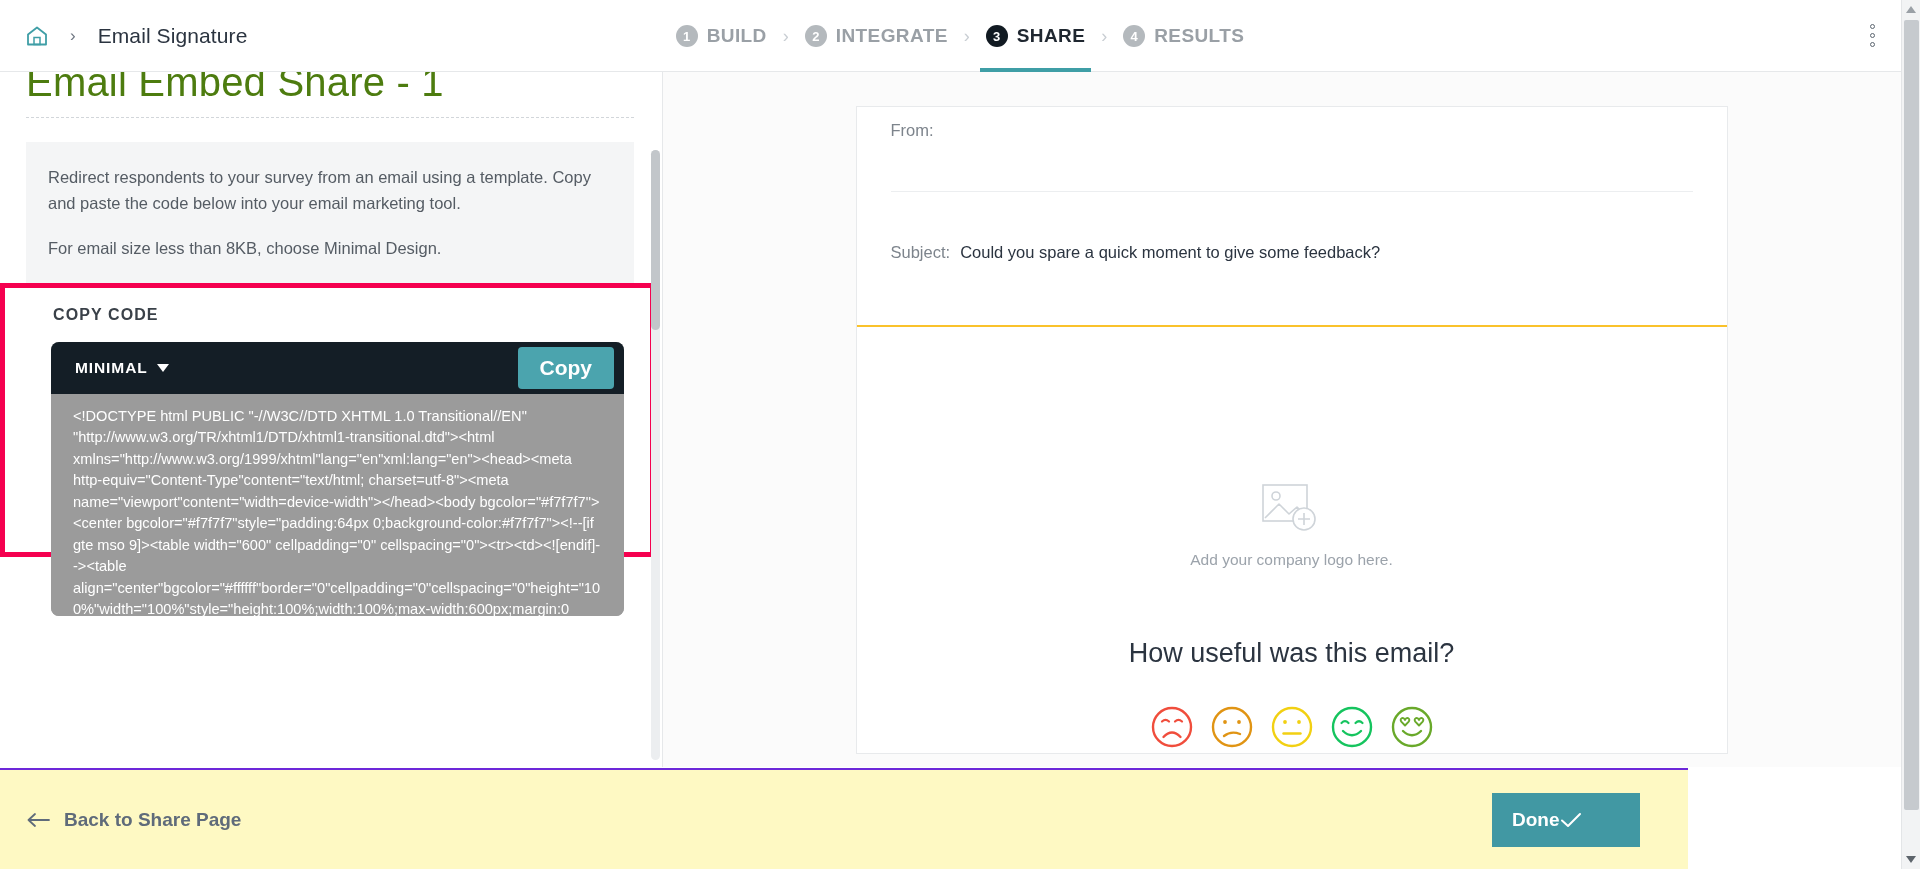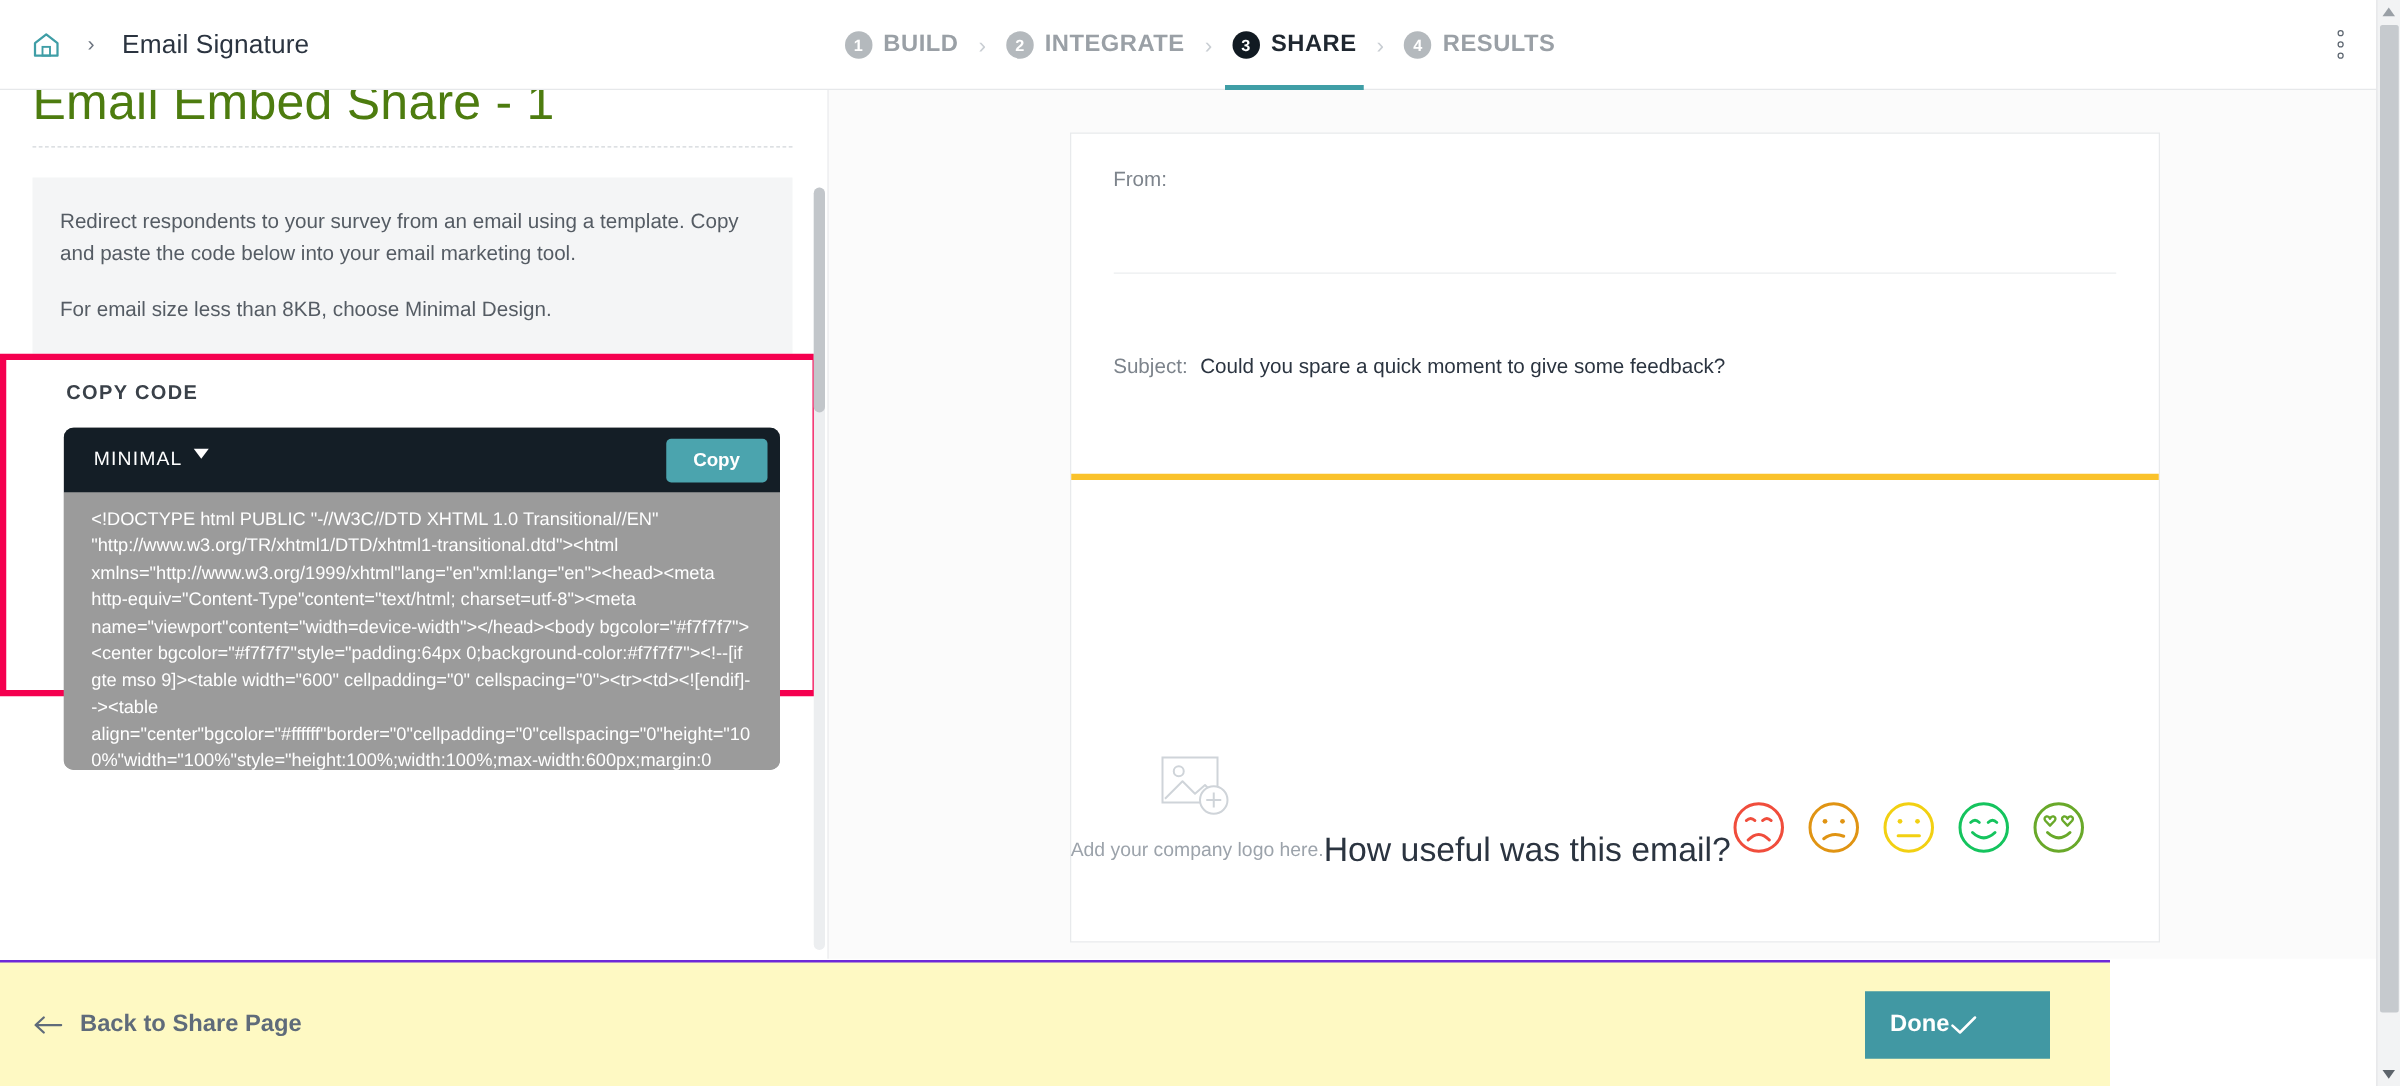--- a/index.html
+++ b/index.html
@@ -116,33 +116,33 @@
     margin: 18px 26px 0 26px;
     border-radius: 8px; overflow: hidden;
     background: #9b9b9b;
   }
   .code-head {
     background: #141e26; height: 52px;
     display: flex; align-items: center; justify-content: space-between;
     padding: 0 10px 0 24px;
   }
   .minimal-sel {
-    display: flex; align-items: flex-start; gap: 9px;
-    color: #ffffff; font-size: 15.5px; font-weight: normal;
+    display: flex; align-items: center; gap: 9px;
+    color: #ffffff; font-size: 15.5px; font-weight: bold;
     letter-spacing: .9px; cursor: pointer;
   }
   .caret {
     width: 0; height: 0;
     border-left: 6px solid transparent; border-right: 6px solid transparent;
     border-top: 8px solid #ffffff;
   }
   .copy-btn {
     background: #4ba4ae; color: #ffffff;
     border: none; border-radius: 4px;
-    font-size: 15px; font-weight: bold;
+    font-size: 21px; font-weight: bold;
     padding: 9px 22px; cursor: pointer;
     font-family: "Liberation Sans", sans-serif;
   }
   .code-body {
     background: #9b9b9b; color: #ffffff;
     font-size: 14.6px; line-height: 1.47;
     padding: 12px 20px 4px 22px;
     height: 222px; overflow: hidden;
     word-break: break-word; white-space: pre-wrap;
     font-family: "Liberation Sans", sans-serif;
@@ -183,21 +183,21 @@
     padding: 0 34px; height: 54px;
     font-size: 16.5px;
   }
   .mail-field.from { margin-top: 10px; }
   .mail-field .fk { color: #7d848c; margin-right: 10px; }
   .mail-field .fv { color: #2b3440; }
   .field-rule { margin: 0 34px; border-bottom: 1px solid #eceef0; }
   .yellow-bar { height: 5px; background: #fac22b; margin-top: 12px; }
 
   .mail-body {
-    flex: 1; display: flex; flex-direction: row;
+    flex: 1; display: flex; flex-direction: column;
     align-items: center; padding-top: 108px;
   }
   .logo-ph { display: flex; flex-direction: column; align-items: center; }
   .logo-cap {
     margin-top: 15px; font-size: 15.5px; color: #9ca3ab;
   }
   .q-title {
     margin-top: 69px; font-size: 27px; color: #2b3440; font-weight: 400;
   }
   .faces { margin-top: 36px; display: flex; gap: 16px; }

